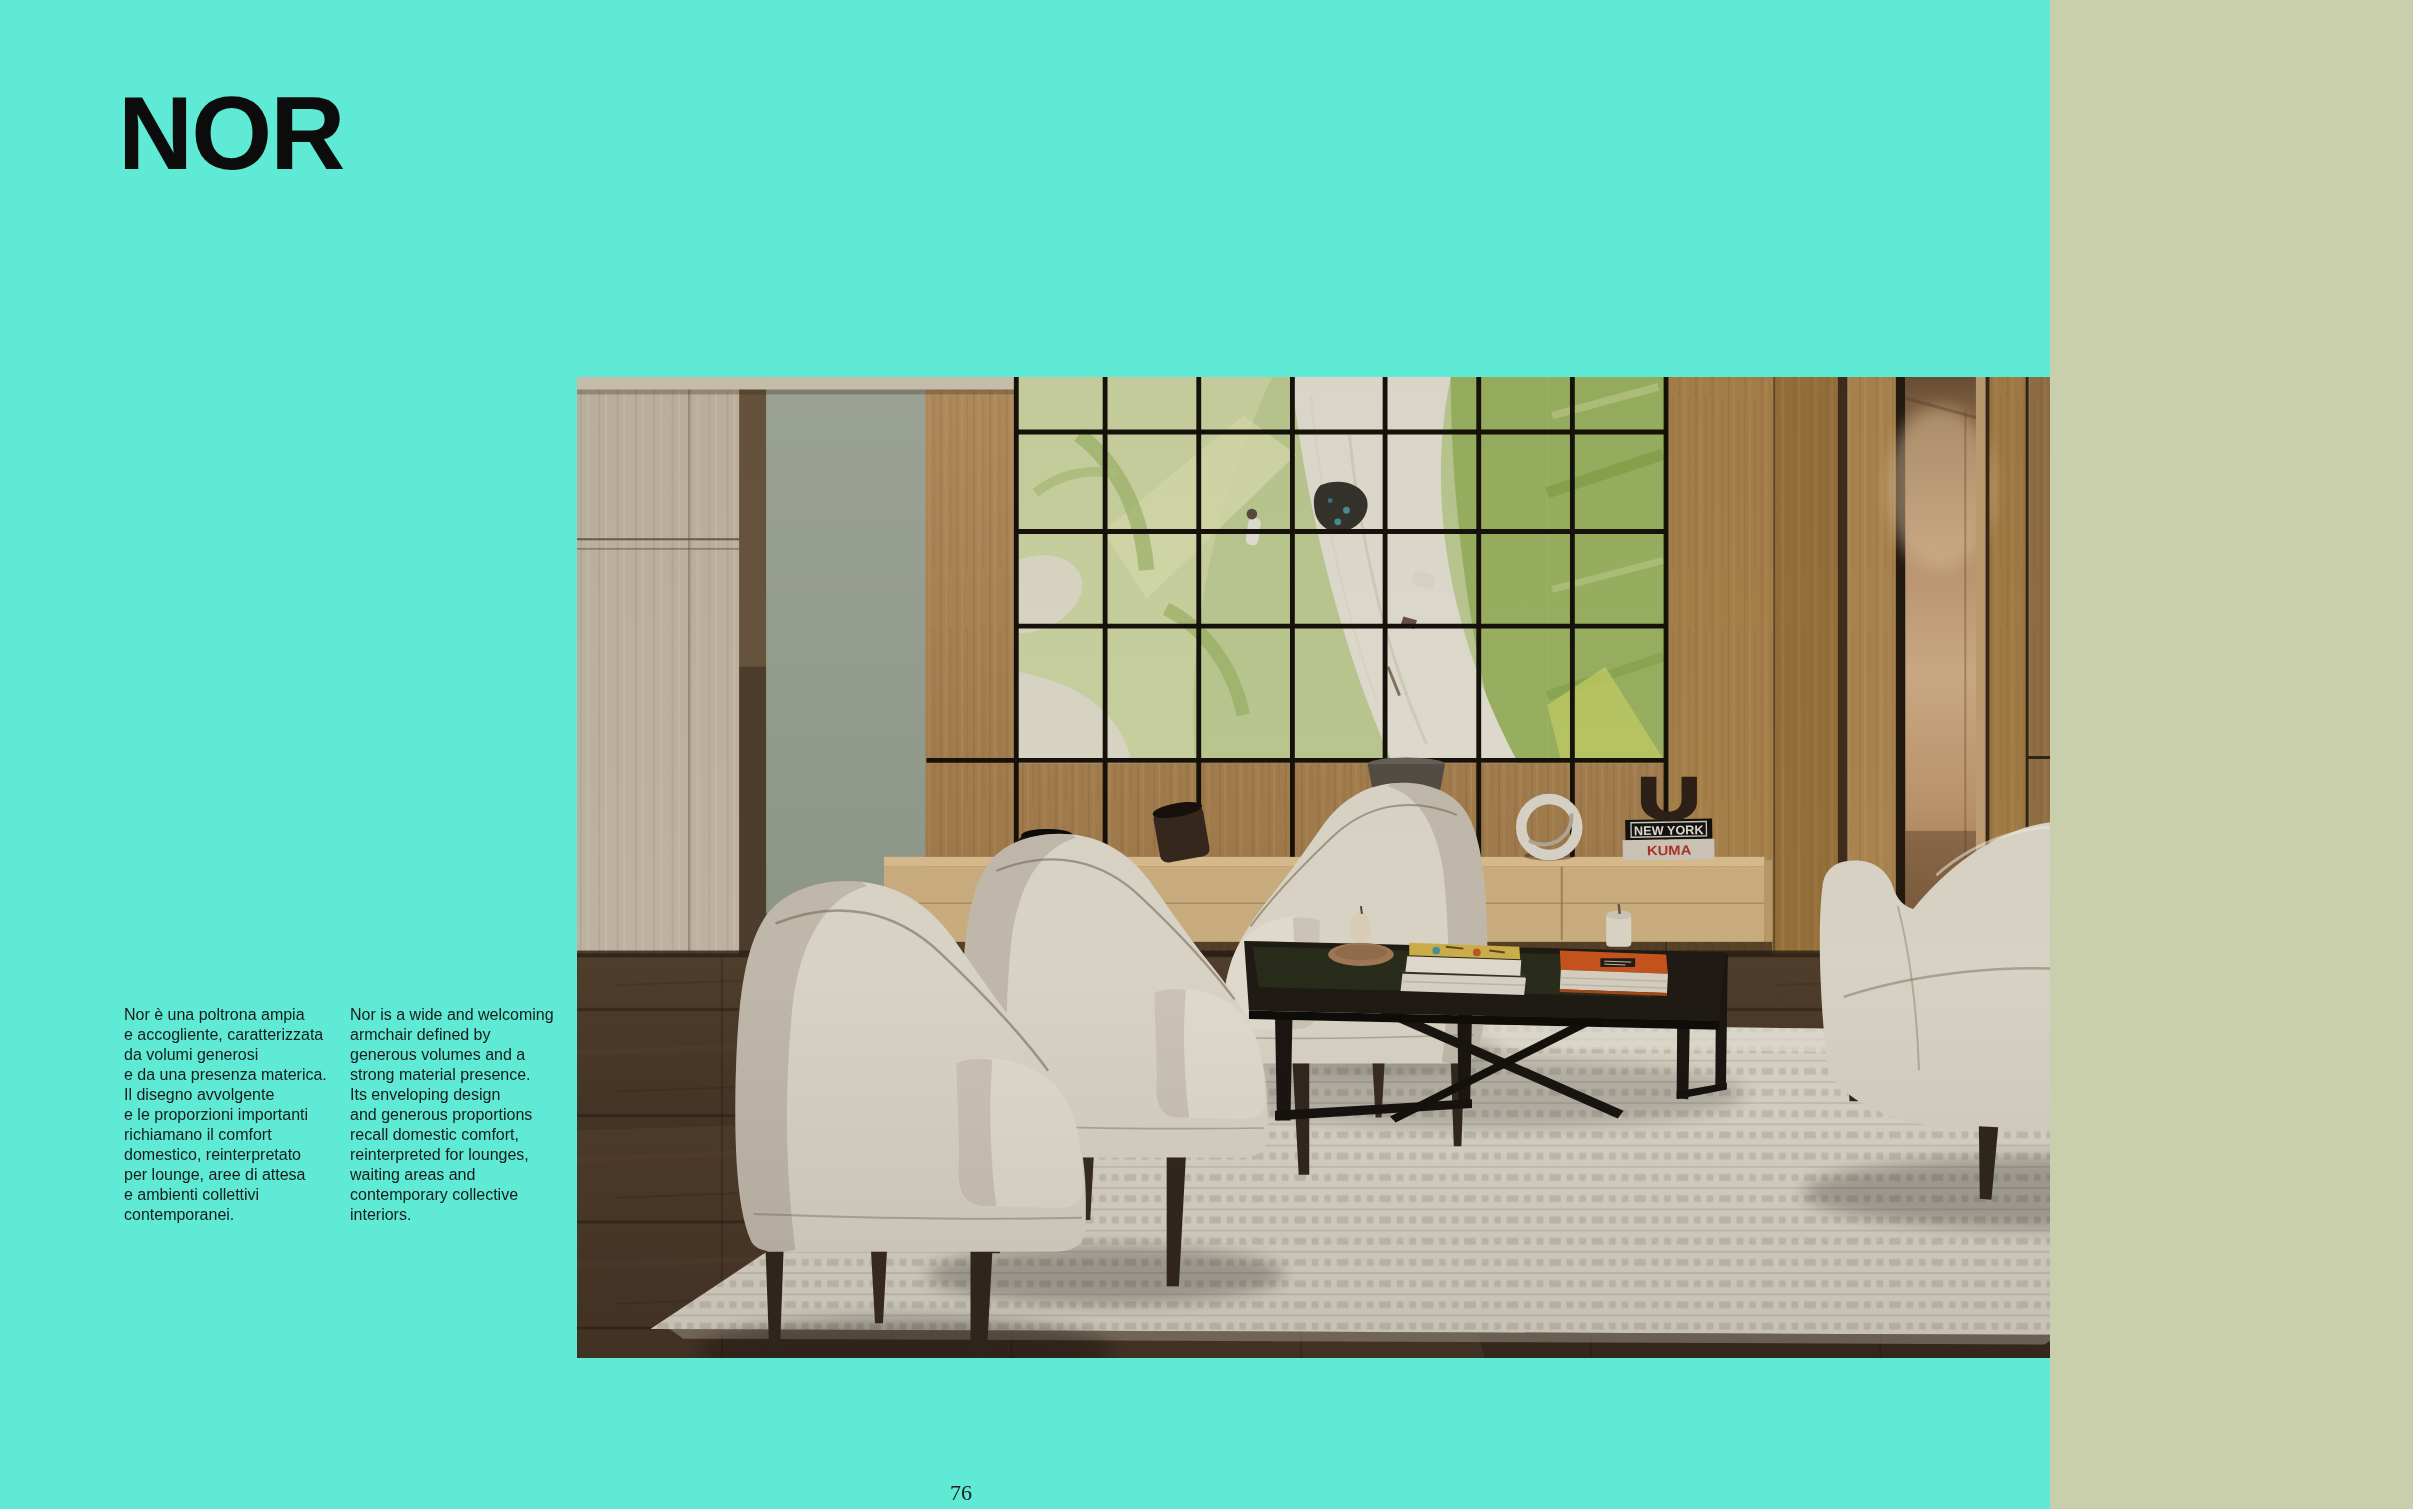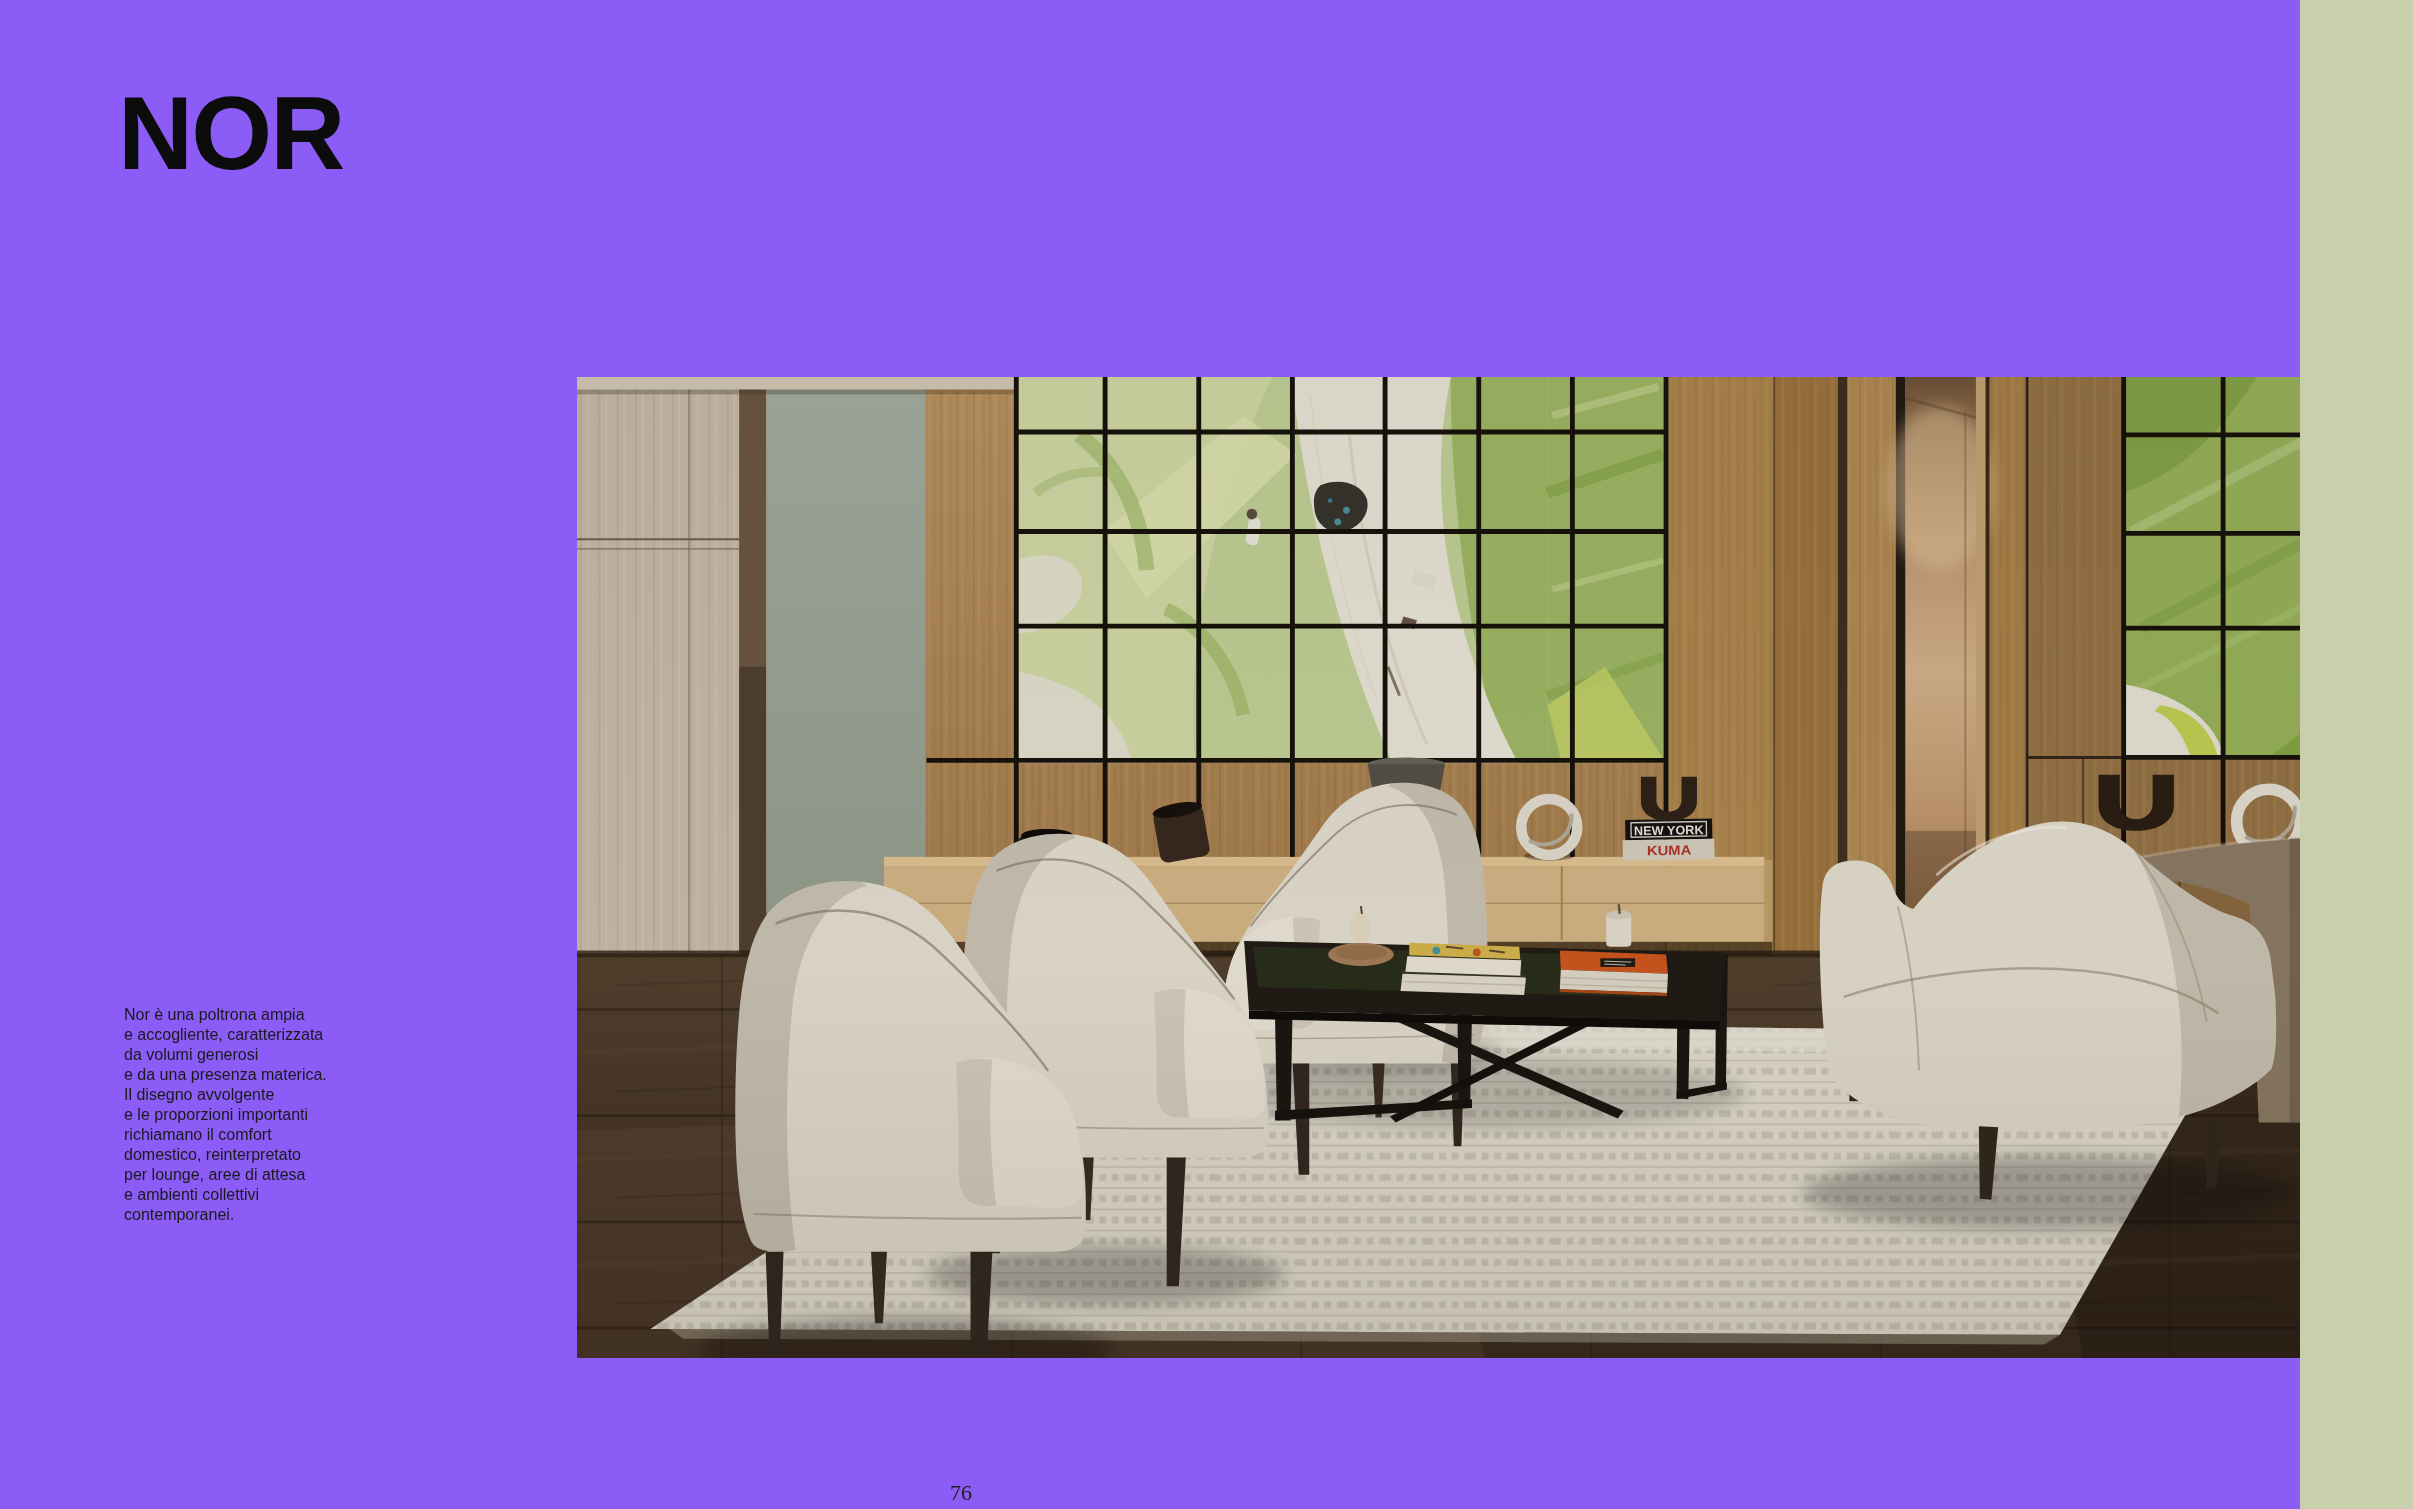--- a/index.html
+++ b/index.html
@@ -1,16 +1,16 @@
 <!DOCTYPE html>
 <html><head>
 <meta charset="utf-8">
 <style>
   html,body{margin:0;padding:0;background:#c9cead;}
-  .page{position:relative;width:2300px;height:1509px;background:#8b5cf6;overflow:hidden;
+  .page{position:relative;width:2050px;height:1509px;background:#5eead4;overflow:hidden;
         font-family:"Liberation Sans",sans-serif;}
   .title{position:absolute;left:118px;top:81px;font-size:104px;line-height:1;font-weight:bold;
          letter-spacing:-1.9px;color:#0c0c0c;}
   .desc{position:absolute;top:1005px;width:222px;font-size:16px;line-height:20px;color:#1a1a1a;
         white-space:pre-line;}
   .desc.it{left:124px;}
   .desc.en{left:350px;}
   .pageno{position:absolute;top:1480px;width:58px;text-align:right;color:#20201c;
           font-family:"Liberation Serif",serif;font-size:22px;}
   .pageno.left{left:914px;}
@@ -29,20 +29,31 @@
 e accogliente, caratterizzata
 da volumi generosi
 e da una presenza materica.
 Il disegno avvolgente
 e le proporzioni importanti
 richiamano il comfort
 domestico, reinterpretato
 per lounge, aree di attesa
 e ambienti collettivi
 contemporanei.</div>
+  <div class="desc en">Nor is a wide and welcoming
+armchair defined by
+generous volumes and a
+strong material presence.
+Its enveloping design
+and generous proportions
+recall domestic comfort,
+reinterpreted for lounges,
+waiting areas and
+contemporary collective
+interiors.</div>
 
   <div class="pageno left">76</div>
   <div class="pageno right">77</div>
 
   <div class="photo">
   <svg viewBox="0 0 1824 1016" preserveAspectRatio="none">
     <defs>
       <linearGradient id="wallgrad" x1="0" y1="0" x2="0" y2="1">
         <stop offset="0" stop-color="#c09764"></stop>
             <stop offset="1" stop-color="#a67e4c"></stop>

